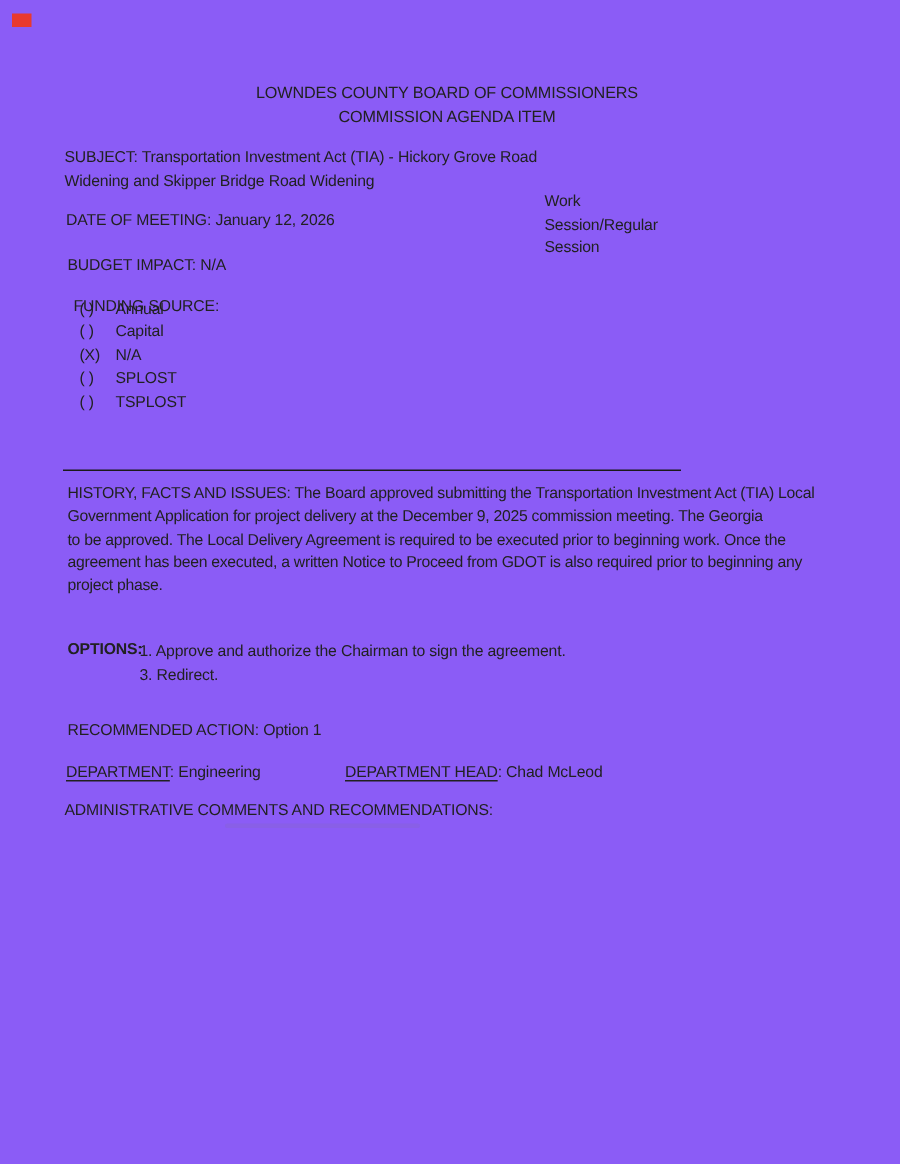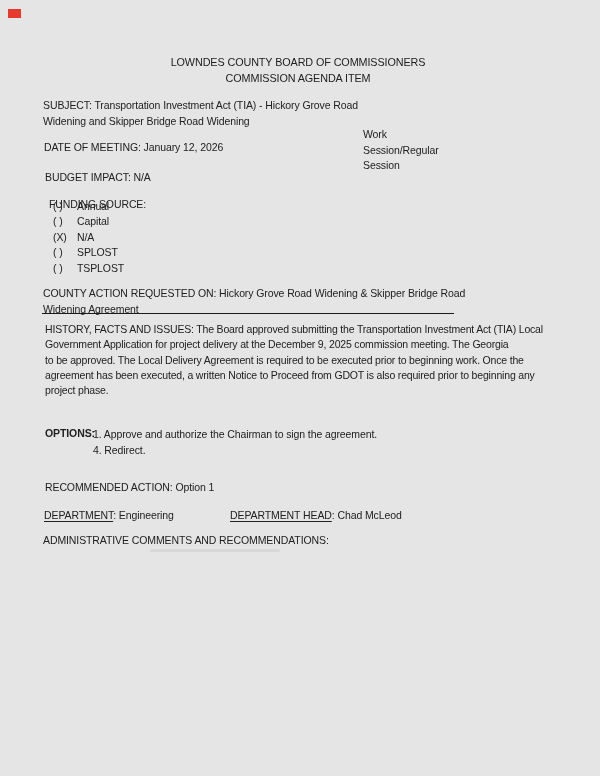--- a/index.html
+++ b/index.html
@@ -1,19 +1,19 @@
 <!DOCTYPE html>
 <html><head>
 <meta charset="utf-8">
 <style>
   html,body{margin:0;padding:0;background:#fff;}
   .page{
     position:relative;
     width:600px;height:776px;
-    background:#e5e5e5;
+    background:#8b5cf6;
     font-family:"Liberation Sans", sans-serif;
     font-size:10.5px;
     color:#212121;
     letter-spacing:-0.1px;
     overflow:hidden;
   }
   .abs{position:absolute;white-space:nowrap;}
   .red-mark{
     position:absolute;left:8px;top:9px;width:13px;height:9px;
     background:#e8392f;
@@ -89,39 +89,35 @@
     <div class="funding-row">
       <span class="mark">( )</span>
       <span>SPLOST</span>
     </div>
     <div class="funding-row">
       <span class="mark">( )</span>
       <span>TSPLOST</span>
     </div>
   </div>
 
-  <div class="abs county-action">
-    <div>COUNTY ACTION REQUESTED ON: Hickory Grove Road Widening &amp; Skipper Bridge Road</div>
-    <div>Widening Agreement</div>
-  </div>
 
   <div class="rule-line"></div>
 
   <div class="abs history">
     <div>HISTORY, FACTS AND ISSUES: The Board approved submitting the Transportation Investment Act (TIA) Local</div>
     <div>Government Application for project delivery at the December 9, 2025 commission meeting. The Georgia</div>
     <div>to be approved. The Local Delivery Agreement is required to be executed prior to beginning work. Once the</div>
     <div>agreement has been executed, a written Notice to Proceed from GDOT is also required prior to beginning any</div>
     <div>project phase.</div>
   </div>
 
   <div class="abs options-label">OPTIONS:</div>
   <div class="abs options-items">
     <div>1. Approve and authorize the Chairman to sign the agreement.</div>
-    <div>4. Redirect.</div>
+    <div>3. Redirect.</div>
   </div>
 
   <div class="abs recommended">RECOMMENDED ACTION: Option 1</div>
 
   <div class="abs dept-row">
     <span class="u">DEPARTMENT</span><span>: Engineering</span>
     <span class="dept-head">
       <span class="u">DEPARTMENT HEAD</span><span>: Chad McLeod</span>
     </span>
   </div>

